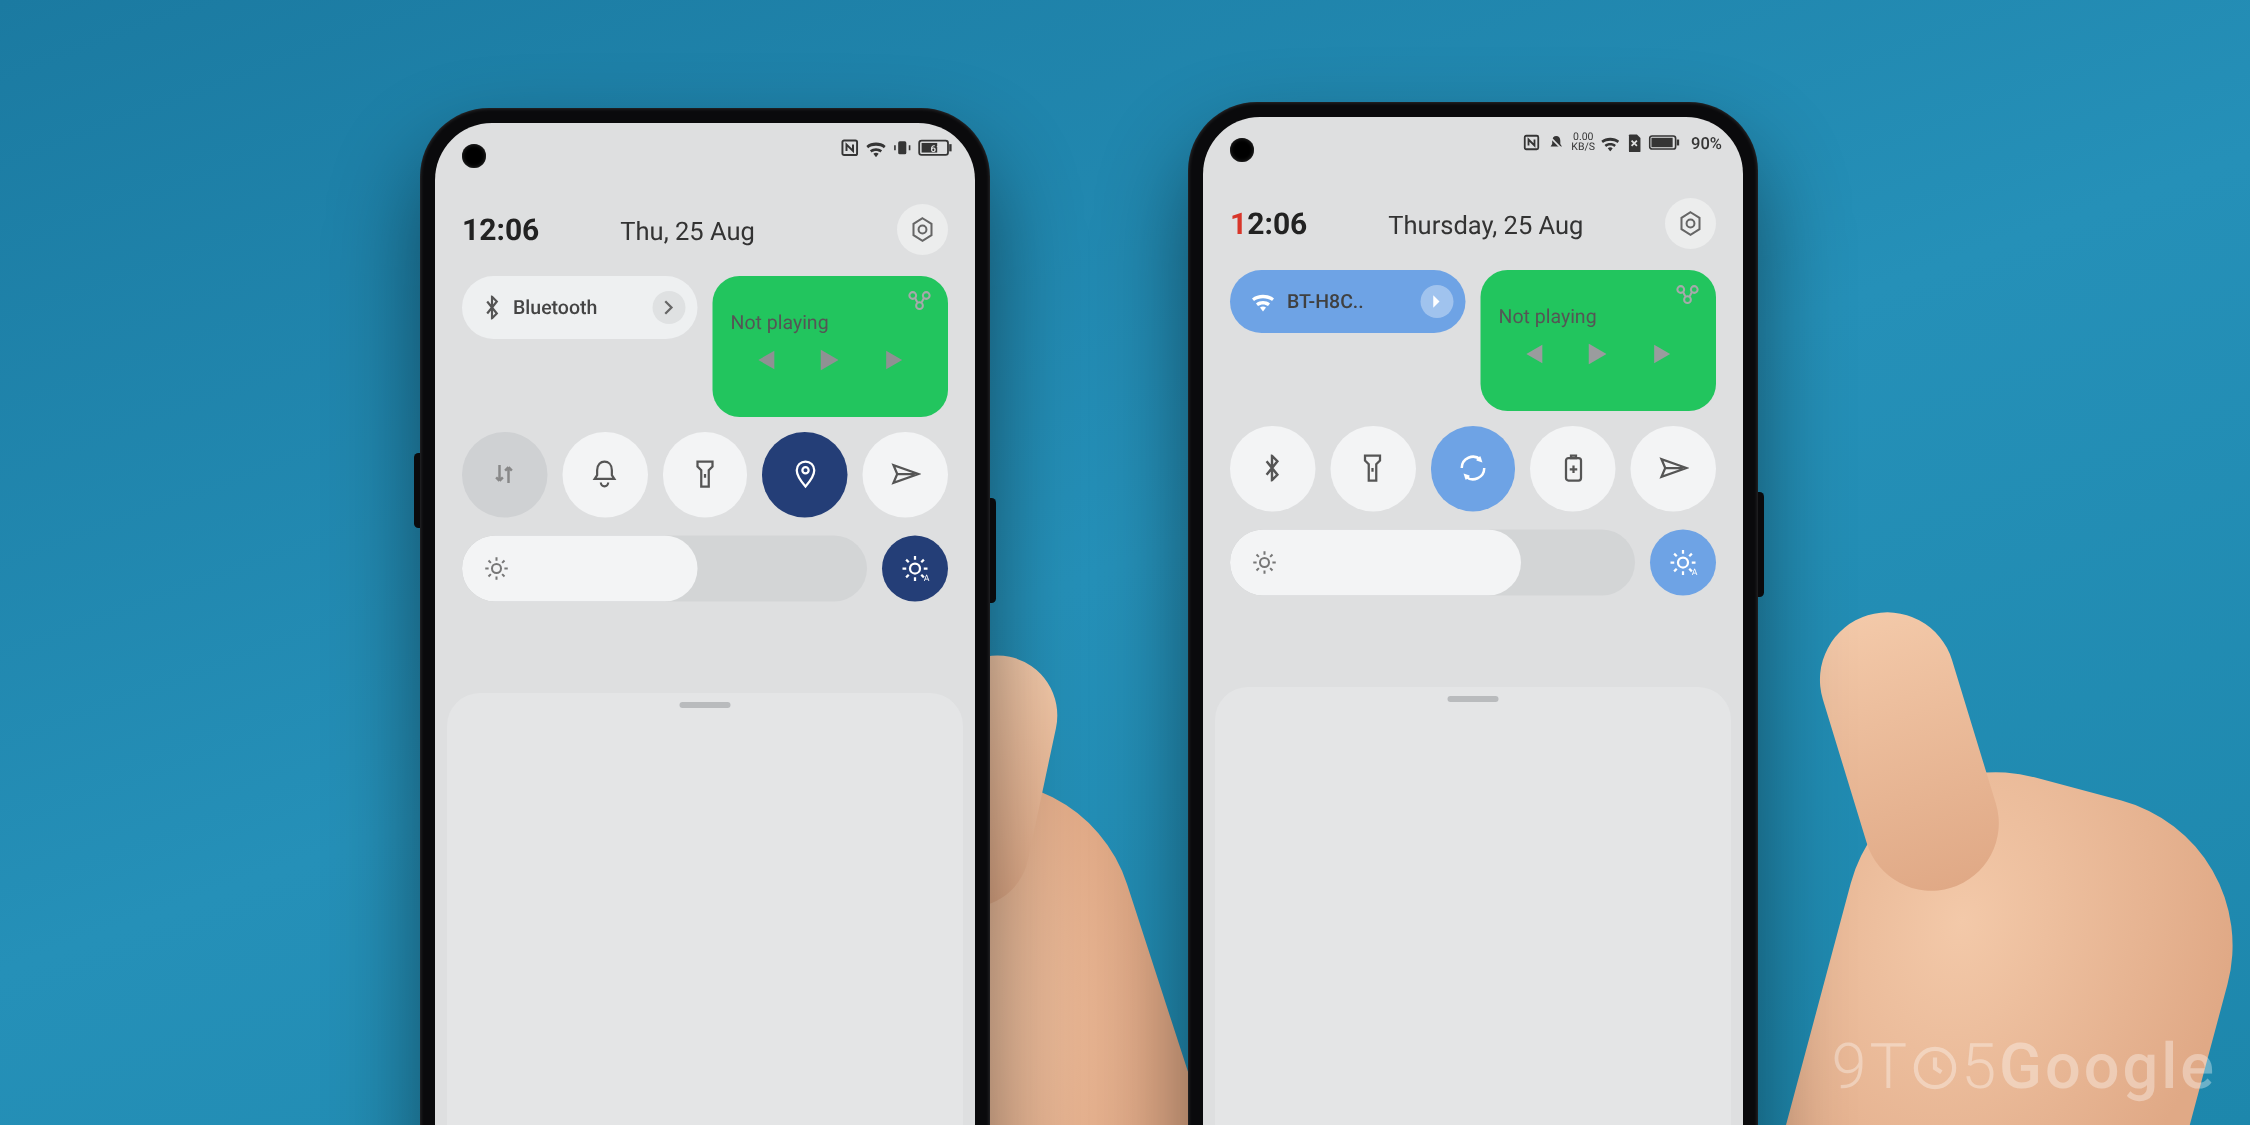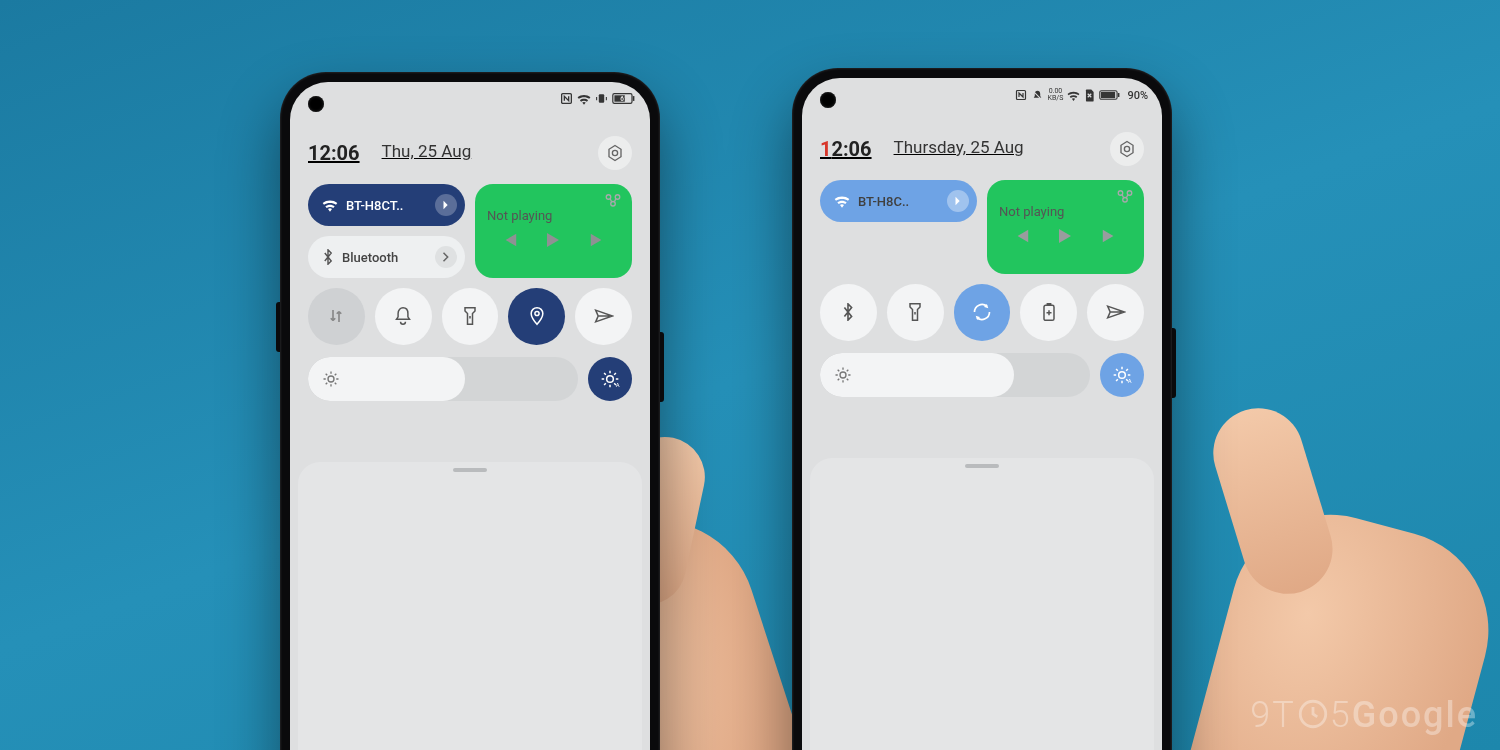--- a/index.html
+++ b/index.html
@@ -8,21 +8,21 @@
     height: 750px;
     background: linear-gradient(160deg, #1b7aa1 0%, #2590b8 50%, #1d87ac 100%);
     font-family: -apple-system, BlinkMacSystemFont, "Segoe UI", Roboto, sans-serif;
     position: relative;
     overflow: hidden;
   }
   .watermark {
     position: absolute;
     right: 22px;
     bottom: 14px;
-    font-size: 36px;
+    font-size: 42px;
     font-weight: 300;
     color: rgba(255,255,255,0.35);
     letter-spacing: 2px;
   }
   .watermark b { font-weight: 500; }
   .hand {
     position: absolute;
     width: 220px;
     height: 350px;
     background: radial-gradient(ellipse at 30% 30%, #f3c9a9, #e0a986 70%);
@@ -97,24 +97,24 @@
   .content {
     position: absolute;
     top: 42px; left: 0; right:0; bottom:0;
     padding: 12px 18px 0;
   }
 
   .header-row {
     display: flex; align-items: center; justify-content: space-between;
     margin-bottom: 14px;
   }
-  .time-date { display:flex; align-items:flex-start; gap:22px;text-decoration:underline; }
+  .time-date { display:flex; align-items:flex-end; gap:7px; }
   .time { font-size: 20px; font-weight: 700; color:#222; }
   .time .red { color:#d8362a; }
-  .date { font-size: 17px; color:#333; }
+  .date { font-size: 17px; color:#333;margin-left:47px; }
   .gear {
     width:34px; height:34px; border-radius:50%;
     background:#eceded; display:flex; align-items:center; justify-content:center;
     color:#555;
   }
 
   .grid-top {
     display:grid; grid-template-columns: 1fr 1fr; gap:10px; margin-bottom:10px;
   }
   .tiles-col { display:flex; flex-direction:column; gap:10px; }
@@ -226,33 +226,20 @@
         <div class="gear">
           <svg width="18" height="18" viewBox="0 0 24 24" fill="none" stroke="#666" stroke-width="1.8">
               <polygon points="12,2 20,7 20,17 12,22 4,17 4,7"></polygon>
               <circle cx="12" cy="12" r="3.5"></circle>
             </svg>
         </div>
       </div>
 
       <div class="grid-top">
         <div class="tiles-col">
-          <div class="tile navy">
-            <span>
-                <svg width="16" height="14" viewBox="0 0 24 20" fill="#fff">
-                  <path d="M12 20l-3-4c1.8-1.4 4.2-1.4 6 0zM5 12c4-3.2 10-3.2 14 0l-2 2.6c-2.9-2.3-7.1-2.3-10 0zM1 7C7 2 17 2 23 7l-2 2.6C16.2 5.9 7.8 5.9 3 9.6z"></path>
-                </svg>
-              </span>
-            <span>BT-H8CT..</span>
-            <span class="chev">
-                <svg width="8" height="10" viewBox="0 0 8 12" fill="#fff">
-                  <path d="M1 1l5 5-5 5"></path>
-                </svg>
-              </span>
-          </div>
           <div class="tile white">
             <span>
                 <svg width="12" height="16" viewBox="0 0 14 20" fill="none" stroke="#555" stroke-width="1.8">
                   <path d="M3 5l8 10-4 4V1l4 4L3 15"></path>
                 </svg>
               </span>
             <span>Bluetooth</span>
             <span class="chev" style="background:#dfe1e2">
                 <svg width="8" height="10" viewBox="0 0 8 12" fill="none" stroke="#666" stroke-width="1.8">
                   <path d="M1 1l5 5-5 5"></path>

